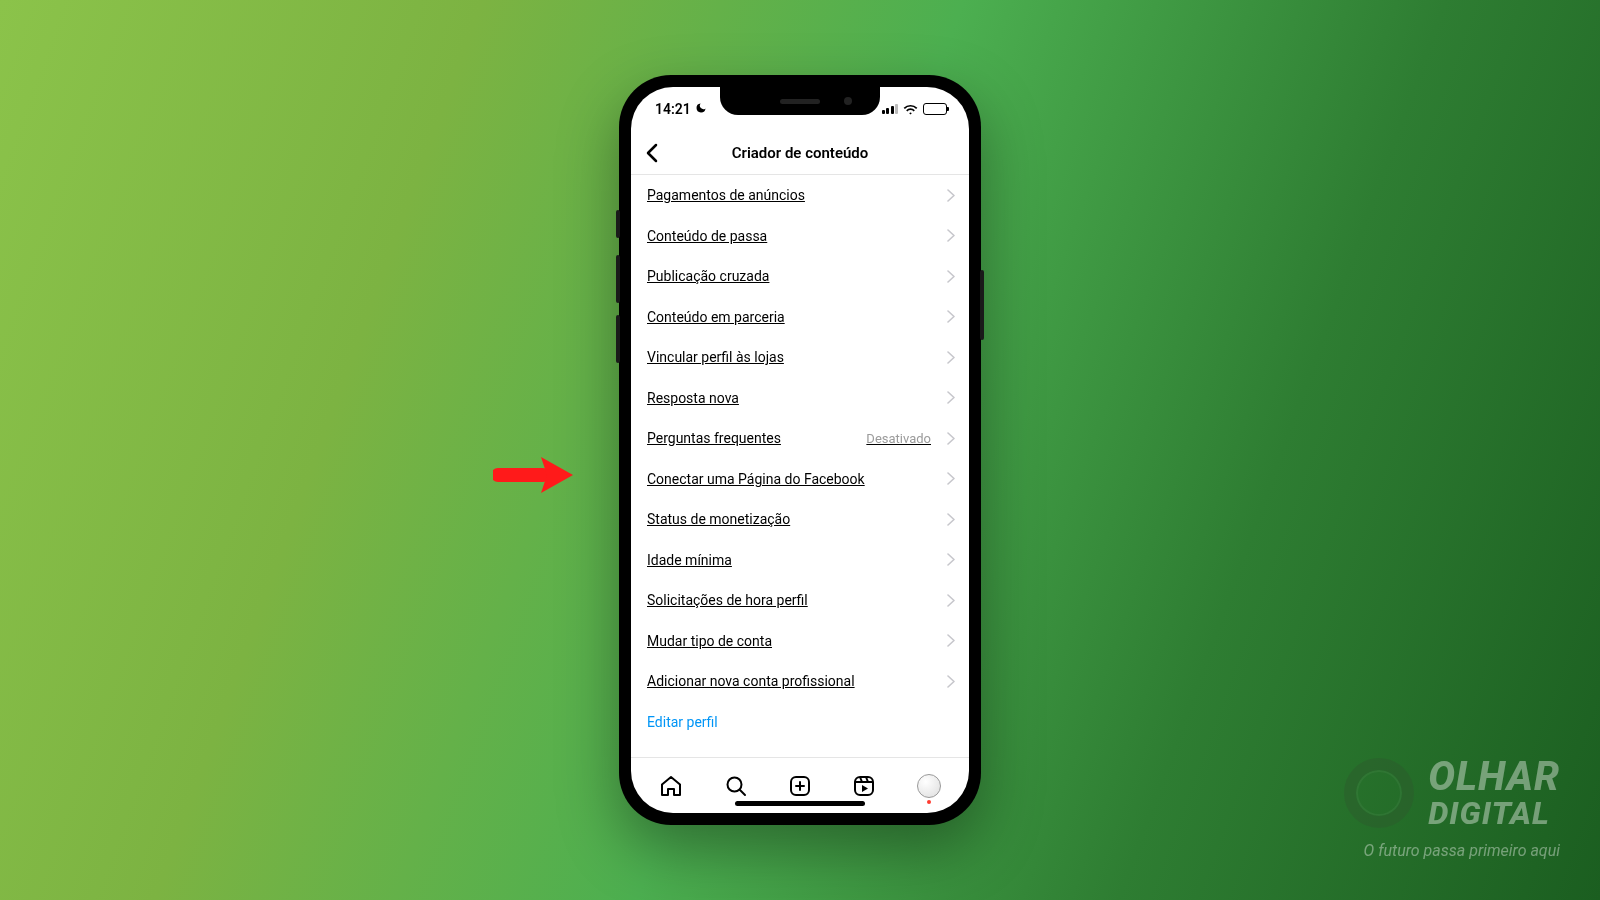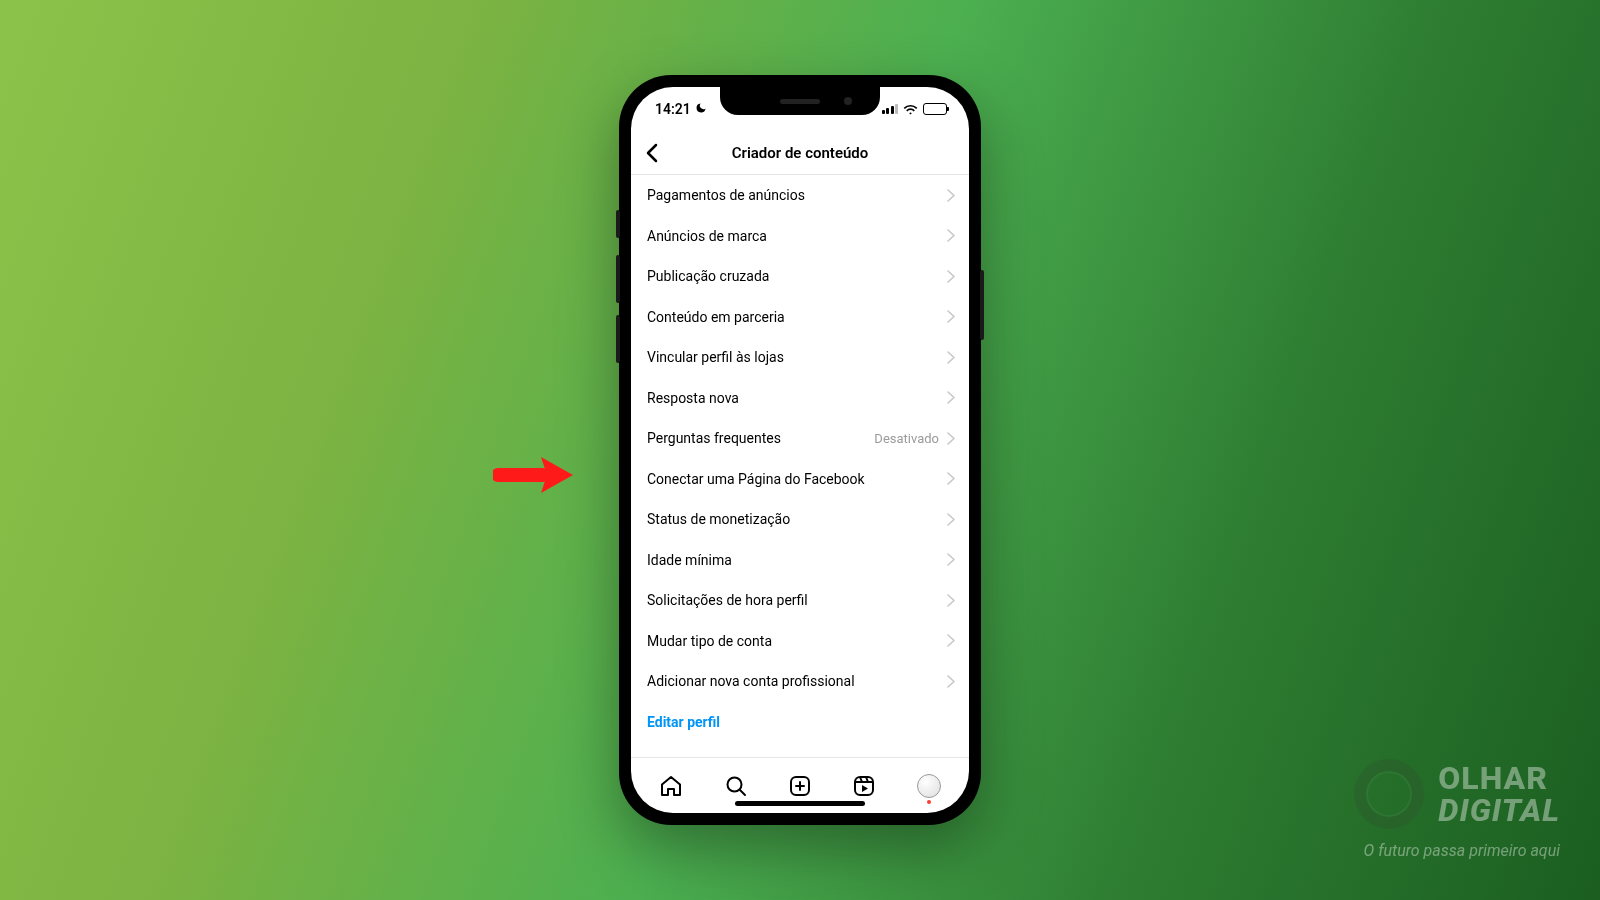--- a/index.html
+++ b/index.html
@@ -106,28 +106,28 @@
 
   
   .content { flex:1; overflow:hidden; }
   .list-row {
     height: 40.5px;
     display:flex;
     align-items:center;
     justify-content:space-between;
     padding: 0 14px 0 16px;
     cursor:pointer;
+    text-decoration:underline;
   }
   .list-row .label { font-size:14px; color:#000; }
-  .list-row .meta { display:flex; align-items:center; gap:8px;justify-content:space-between; }
+  .list-row .meta { display:flex; align-items:center; gap:16px;justify-content:space-between; }
   .list-row .value { font-size:13px; color:#9b9b9b; }
   .chevron svg { width:8px; height:13px; display:block; }
   .link-row {
     padding: 10px 16px 0 16px;
-    font-weight: bold;
   }
   .link-row a { color:#0095f6; font-size:14px; text-decoration:none; cursor:pointer; }
 
   
   .tab-bar {
     height: 56px;
     border-top: 0.5px solid #e5e5e5;
     display:flex;
     align-items:center;
     justify-content:space-around;
@@ -174,21 +174,21 @@
     opacity:0.45;
     color:#dfe8df;
   }
   .watermark .brand { display:flex; align-items:center; gap:14px; }
   .watermark .ring {
     width:70px; height:70px; border-radius:50%;
     border:12px solid #2d5a2d;
     box-shadow: inset 0 0 0 2px rgba(255,255,255,0.1);
   }
   .watermark .brand-text { display:flex; flex-direction:column; line-height:1; }
-  .watermark .brand-text .l1 { font-size:32px; font-weight:800; letter-spacing:1px; }
+  .watermark .brand-text .l1 { font-size:40px; font-weight:800; font-style:italic; letter-spacing:1px; }
   .watermark .brand-text .l2 { font-size:32px; font-weight:800; font-style:italic; letter-spacing:1px; }
   .watermark .tagline { font-size:16px; font-style:italic; margin-top:12px; margin-left:0; align-self:flex-end; }
 </style>
 </head>
 <body>
 
 <div class="phone">
   <div class="side-btn left1"></div>
   <div class="side-btn left2"></div>
   <div class="side-btn left3"></div>
@@ -239,21 +239,21 @@
         <span class="label">Pagamentos de anúncios</span>
         <span class="meta">
             <span class="chevron">
               <svg viewBox="0 0 8 13">
                 <polyline points="1,1 7,6.5 1,12" fill="none" stroke="#c7c7cc" stroke-width="1.6" stroke-linecap="round" stroke-linejoin="round"></polyline>
               </svg>
             </span>
           </span>
       </div>
       <div class="list-row">
-        <span class="label">Anúncios de marca</span>
+        <span class="label">Conteúdo de passa</span>
         <span class="meta">
             <span class="chevron">
               <svg viewBox="0 0 8 13">
                 <polyline points="1,1 7,6.5 1,12" fill="none" stroke="#c7c7cc" stroke-width="1.6" stroke-linecap="round" stroke-linejoin="round"></polyline>
               </svg>
             </span>
           </span>
       </div>
       <div class="list-row">
         <span class="label">Publicação cruzada</span>

